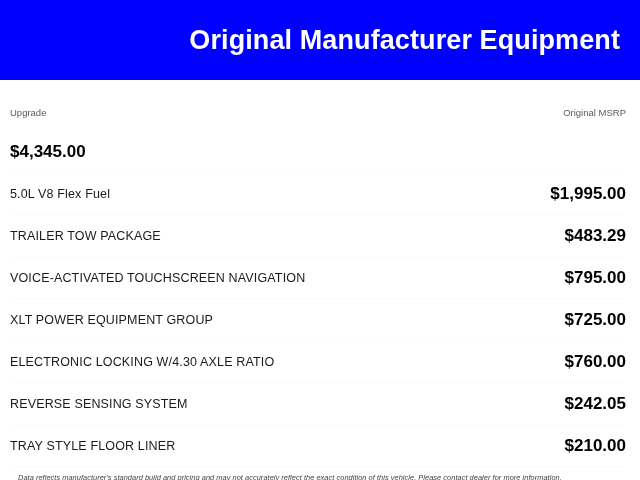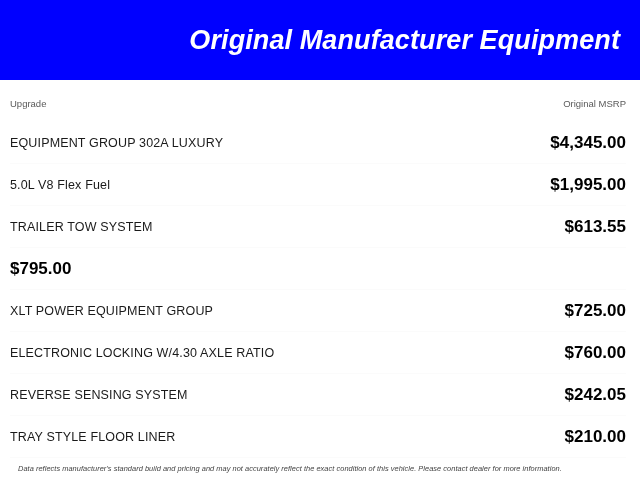--- a/index.html
+++ b/index.html
@@ -24,33 +24,32 @@
   
   .banner {
     width: 640px;
     height: 80px;
     background: #0000ff;
     display: flex;
     align-items: center;
     justify-content: flex-end;
     box-sizing: border-box;
     padding-right: 20px;
-    font-style: italic;
   }
   .banner-title {
     color: #ffffff;
     font-size: 27px;
     font-weight: bold;
     letter-spacing: 0.1px;
     line-height: 1;
     white-space: nowrap;
   }
   
   .table-area {
-    padding: 4px 14px 0 10px;
+    padding: 13px 14px 0 10px;
     box-sizing: border-box;
   }
   .col-head {
     height: 38px;
     display: flex;
     align-items: center;
     justify-content: space-between;
   }
   .col-head span {
     font-size: 9.5px;
@@ -106,32 +105,32 @@
 
   <div class="table-area">
 
     <div class="col-head">
       <span>Upgrade</span>
       <span>Original MSRP</span>
     </div>
 
     <div class="rows" id="rows-container">
         <div class="row">
-          <div class="row-label">EQUIPMENT GROUP 302A LUXURY</div>
           <div class="row-price">$4,345.00</div>
         </div>
         <div class="row">
           <div class="row-label">5.0L V8 Flex Fuel</div>
           <div class="row-price">$1,995.00</div>
         </div>
         <div class="row">
-          <div class="row-label">TRAILER TOW SYSTEM</div>
-          <div class="row-price">$613.55</div>
+          <div class="row-label">TRAILER TOW PACKAGE</div>
+          <div class="row-price">$483.29</div>
         </div>
         <div class="row">
+          <div class="row-label">VOICE-ACTIVATED TOUCHSCREEN NAVIGATION</div>
           <div class="row-price">$795.00</div>
         </div>
         <div class="row">
           <div class="row-label">XLT POWER EQUIPMENT GROUP</div>
           <div class="row-price">$725.00</div>
         </div>
         <div class="row">
           <div class="row-label">ELECTRONIC LOCKING W/4.30 AXLE RATIO</div>
           <div class="row-price">$760.00</div>
         </div>

